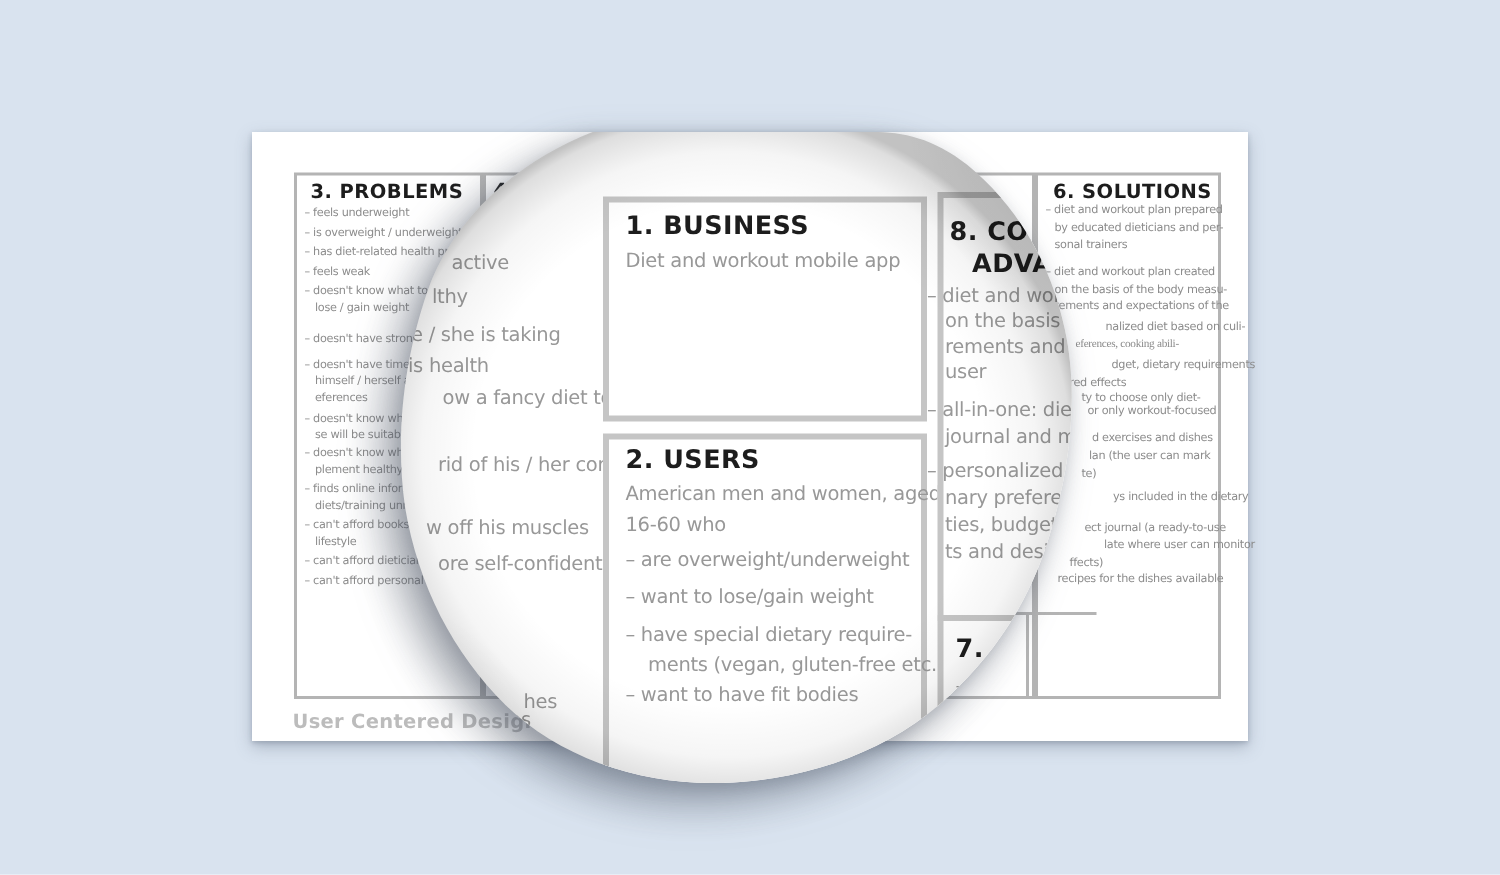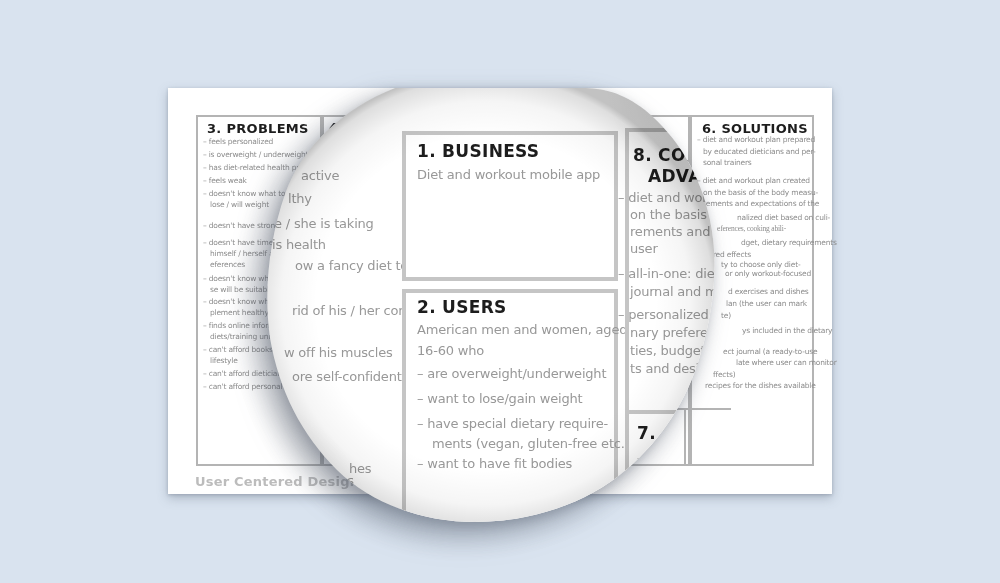--- a/index.html
+++ b/index.html
@@ -34,26 +34,26 @@
 
   <div class="page"></div>
 
   <div class="box" style="left:196px;top:115px;width:126px;height:351px;"></div>
   <div class="box" style="left:322px;top:115px;width:368px;height:351px;"></div>
   <div class="box" style="left:690px;top:115px;width:124px;height:351px;"></div>
   <div class="hline" style="left:600px;top:408px;width:131px;"></div>
   <div class="vline" style="left:684px;top:409px;height:57px;"></div>
 
   <div class="t small-title" style="left:207px;top:121px;">3. PROBLEMS</div>
-  <div class="t small" style="left:203px;top:137px;">– feels personalized</div>
+  <div class="t small" style="left:203px;top:137px;">– feels underweight</div>
   <div class="t small" style="left:203px;top:150px;">– is overweight / underweight</div>
   <div class="t small" style="left:203px;top:163px;">– has diet-related health problem</div>
   <div class="t small" style="left:203px;top:176px;">– feels weak</div>
   <div class="t small" style="left:203px;top:189px;">– doesn't know what to eat t</div>
-  <div class="t small" style="left:210px;top:200px;">lose / will weight</div>
+  <div class="t small" style="left:210px;top:200px;">lose / gain weight</div>
   <div class="t small" style="left:203px;top:221px;">– doesn't have strong wil</div>
   <div class="t small" style="left:203px;top:238px;">– doesn't have time to e</div>
   <div class="t small" style="left:210px;top:249px;">himself / herself abou</div>
   <div class="t small" style="left:210px;top:260px;">eferences</div>
   <div class="t small" style="left:203px;top:274px;">– doesn't know which</div>
   <div class="t small" style="left:210px;top:285px;">se will be suitable fo</div>
   <div class="t small" style="left:203px;top:297px;">– doesn't know what t</div>
   <div class="t small" style="left:210px;top:308px;">plement healthy life</div>
   <div class="t small" style="left:203px;top:321px;">– finds online informa</div>
   <div class="t small" style="left:210px;top:332px;">diets/training unrelia</div>

